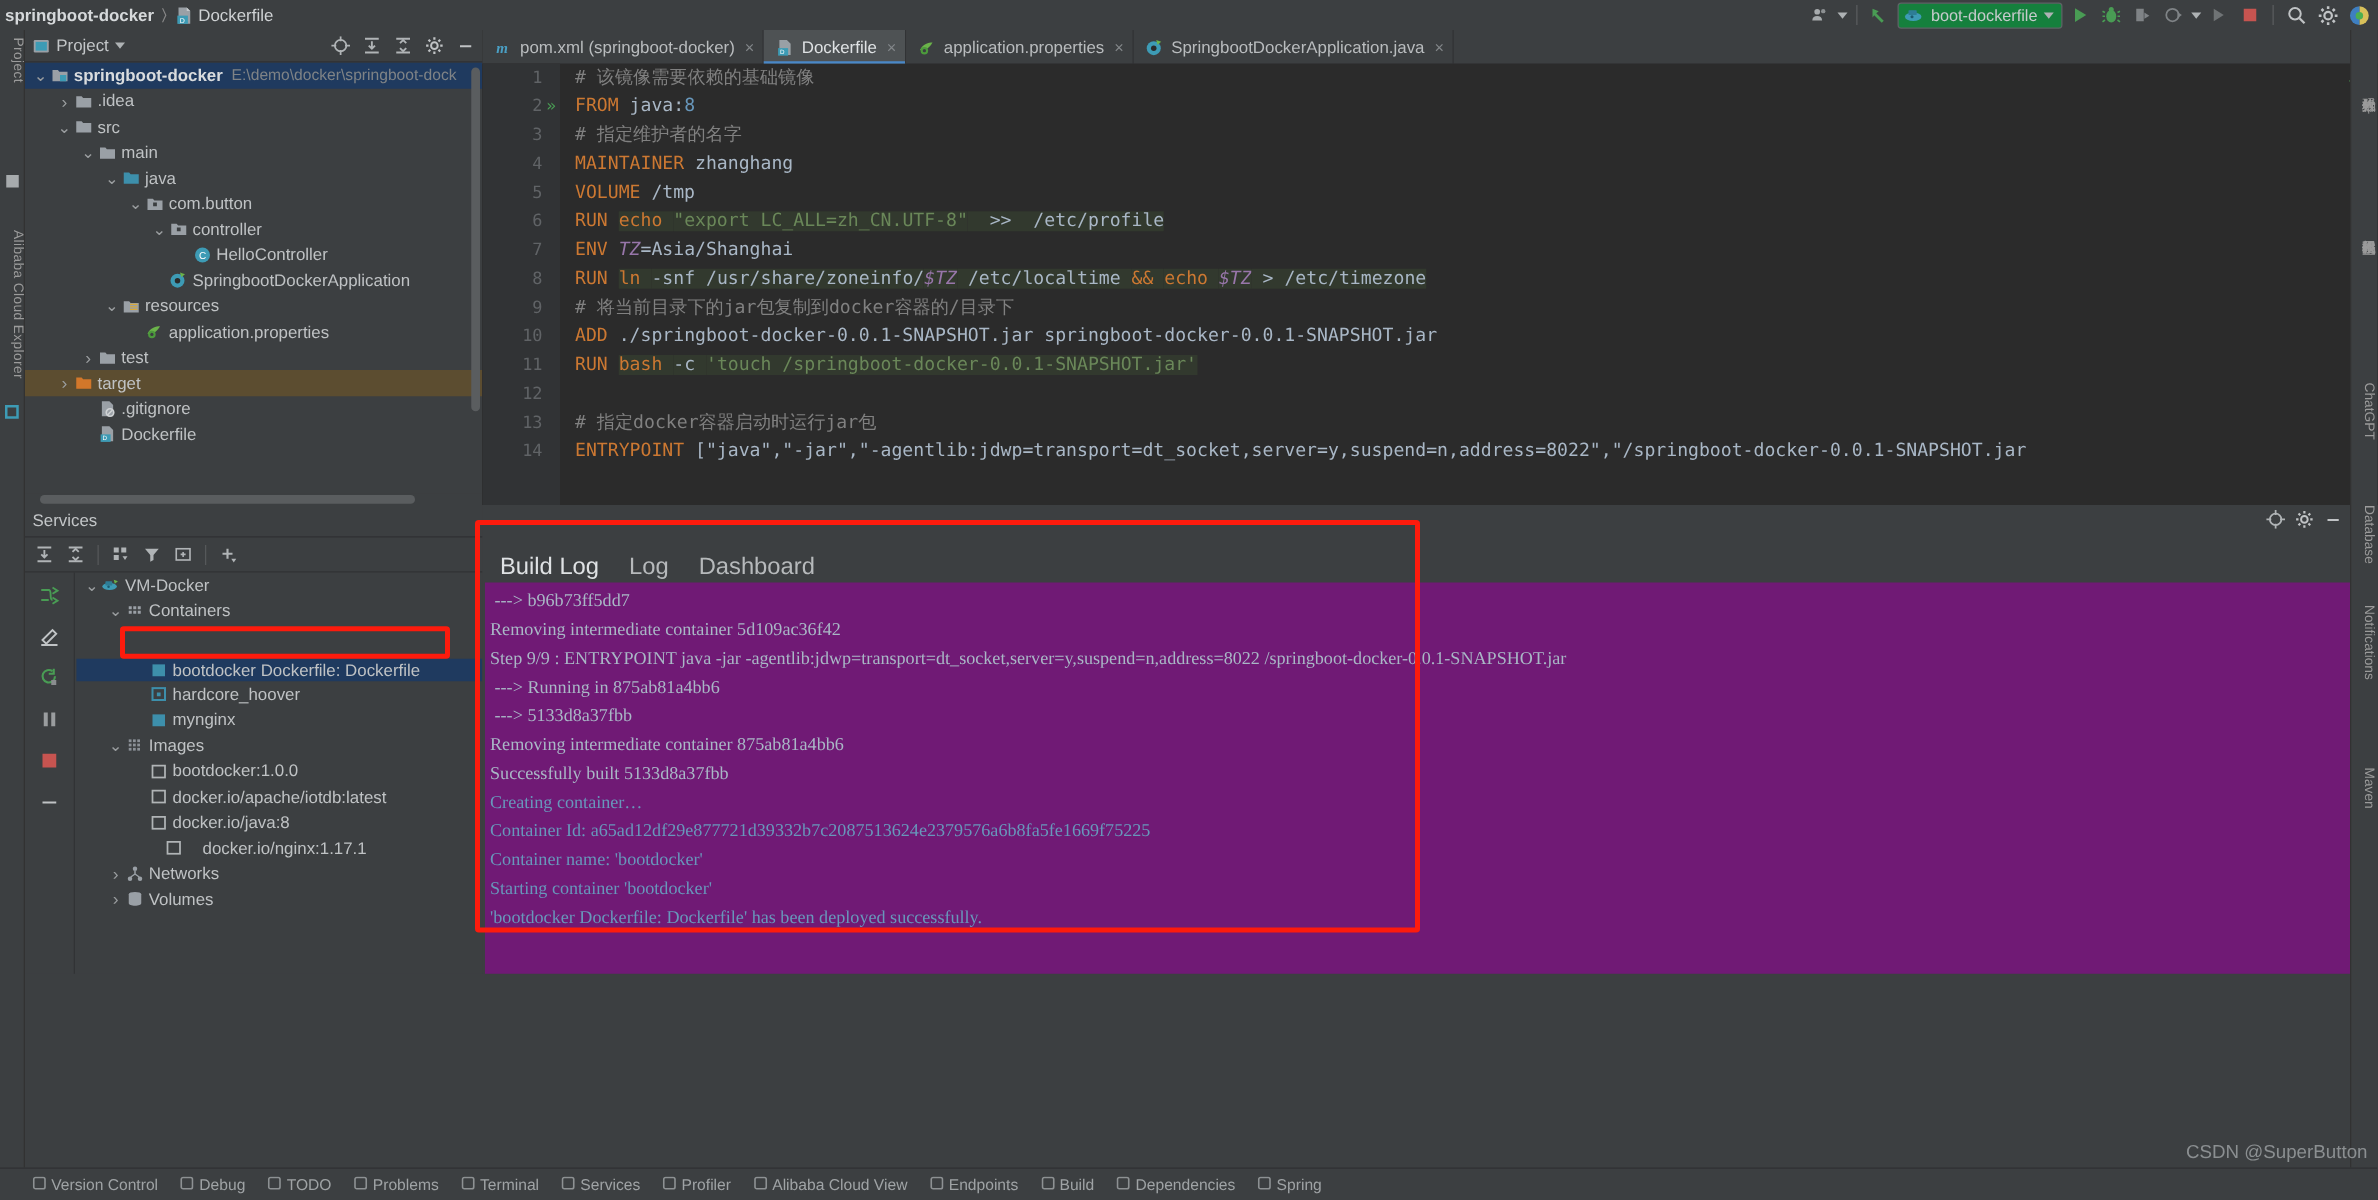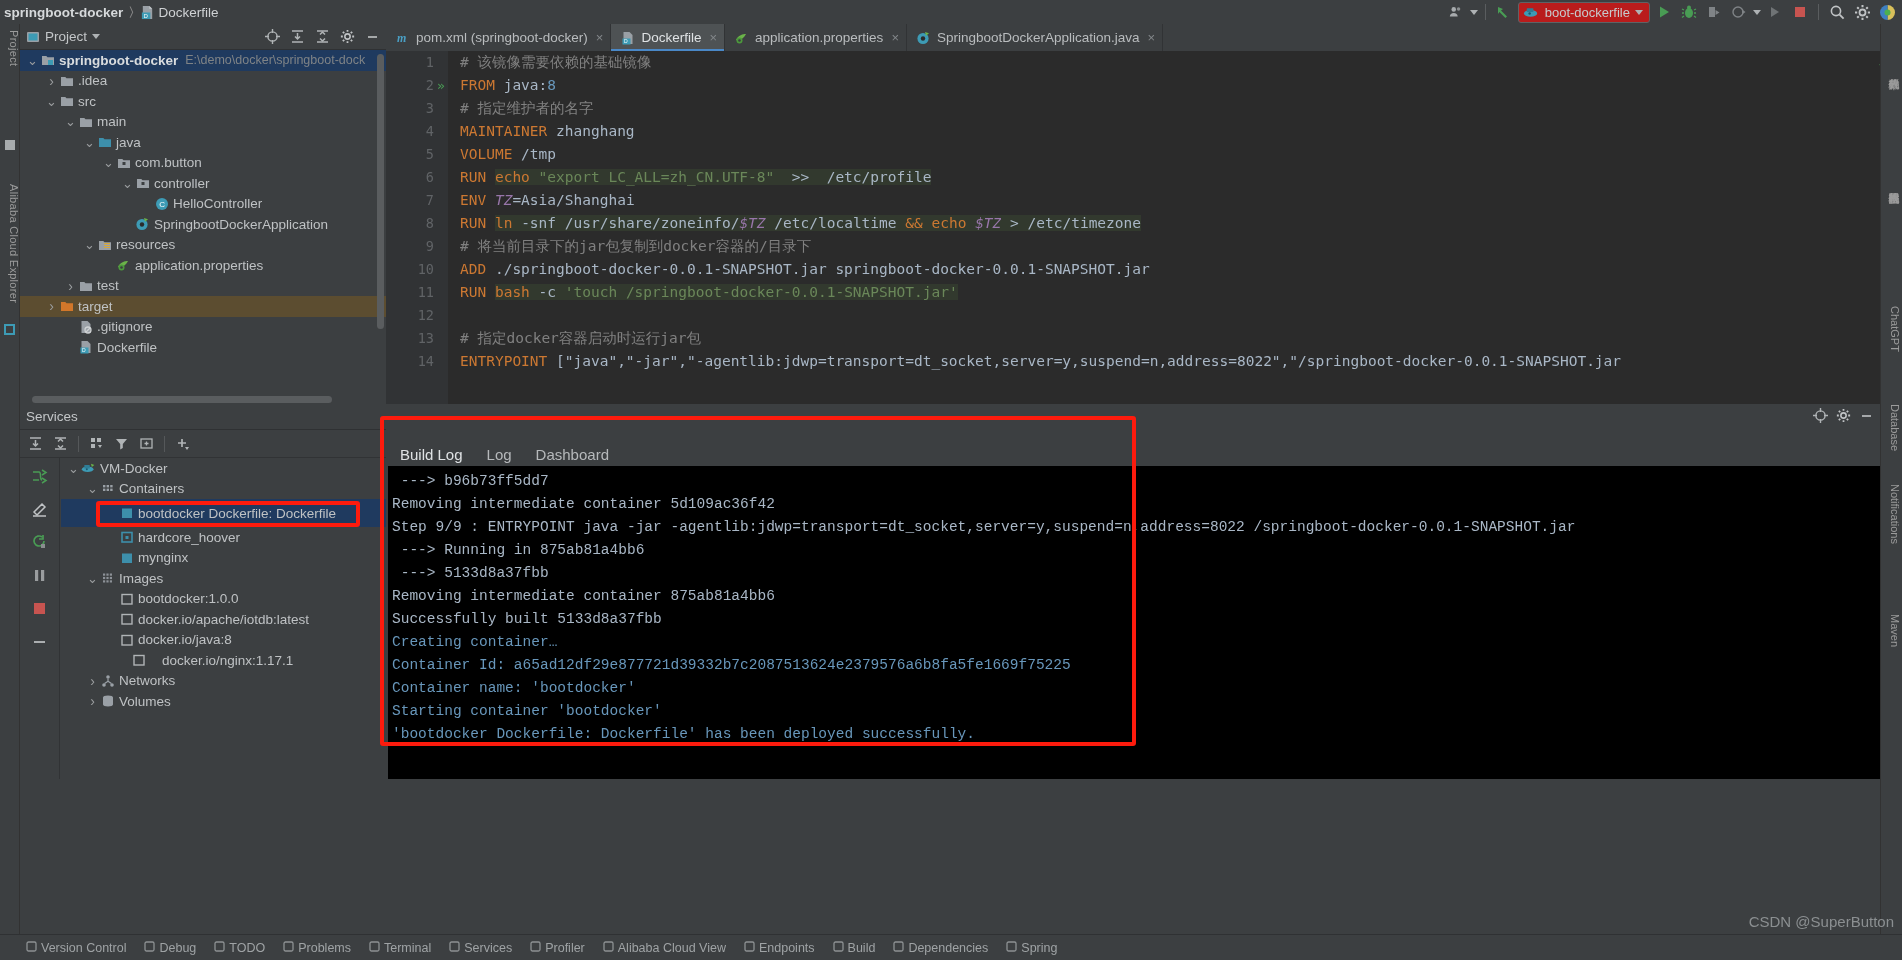--- a/index.html
+++ b/index.html
@@ -23,21 +23,21 @@
   .bc-file { color: #cfd2d4; }
   .topbar-right {
     position: absolute; right: 4px; top: 0; height: 24px;
     display: flex; align-items: center; gap: 3px;
   }
   .tb-btn { width: 22px; height: 20px; display: flex; align-items: center; justify-content: center; cursor: default; }
   .tb-sep { width: 1px; height: 16px; background: #5a5d5f; margin: 0 4px; }
   .runconfig {
     display: flex; align-items: center; gap: 5px; height: 21px;
     border: 1px solid #5e6366; border-radius: 3px; padding: 0 6px 0 4px;
-    background: #b91c1c; font-size: 13px; color: #c6cacc;
+    background: #15803d; font-size: 13px; color: #c6cacc;
   }
   .caret { width: 0; height: 0; border-left: 4px solid transparent; border-right: 4px solid transparent; border-top: 5px solid #aeb2b4; }
 
   
   .leftstripe {
     position: absolute; left: 0; top: 24px; width: 20px; height: 936px;
     background: #3c3f41; border-right: 1px solid #323232;
   }
   .vstripe-label {
     position: absolute; left: 0; width: 20px;
@@ -119,27 +119,27 @@
 
   
   .rightstripe { position: absolute; right: 0; top: 24px; width: 22px; height: 936px; background: #3c3f41; border-left: 1px solid #323232;}
   .rs-label { position: absolute; right: 1px; width: 20px; writing-mode: vertical-rl; text-orientation: mixed; font-size: 11px; color: #9b9b9b; }
 
   
   .logpanel { position: absolute; left: 386px; top: 404px; width: 1494px; height: 375px; background: #3c3f41; }
   .log-head { height: 28px; display:flex; align-items:center; position: relative; }
   .log-head-right { position:absolute; right: 6px; top:4px; display:flex; align-items:center; gap: 8px;}
   .logtabs { position:absolute; left: 4px; top: 30px; height: 28px; display: flex; align-items: center; gap: 4px; }
-  .logtab { font-size: 15px; color: #b6b9bb; padding: 3px 10px; position: relative; margin-top: 12px; }
+  .logtab { font-size: 19px; color: #b6b9bb; padding: 3px 10px; position: relative; margin-top: 12px; }
   .logtab.active { color: #dfe2e4; }
   .logtab.active::after { content:''; position:absolute; left:4px; right:4px; bottom:-5px; height:3px; background:#4a88c7; }
   .logbody {
     position:absolute; left: 2px; top: 62px; right: 0; bottom: 0;
-    background: #000000; overflow: hidden;
-    font-family: Liberation Mono, monospace; font-size: 14.5px; line-height: 23px;
+    background: #701a75; overflow: hidden;
+    font-family: Liberation Serif, serif; font-size: 14.5px; line-height: 23px;
     padding: 4px 0 0 4px; white-space: pre;
   }
   .logline { height: 23px; color: #a9b7c6; }
   .logline.blue { color: #6897bb; }
   .redbox { position: absolute; border: 4px solid #fd1b0d; border-radius: 3px; pointer-events: none; }
 
   
   .statusbar {
     position: absolute; left: 0; bottom: 0; width: 1902px; height: 26px;
     background: #3c3f41; display: flex; align-items: center; gap: 18px; padding-left: 26px;
@@ -570,21 +570,21 @@
                 <rect x="5.6" y="3" width="2.4" height="2.4"></rect>
                 <rect x="9.2" y="3" width="2.4" height="2.4"></rect>
                 <rect x="2" y="6.6" width="2.4" height="2.4"></rect>
                 <rect x="5.6" y="6.6" width="2.4" height="2.4"></rect>
                 <rect x="9.2" y="6.6" width="2.4" height="2.4"></rect>
               </g>
             </svg>
           </span>
           <span class="tlabel">Containers</span>
         </div>
-        <div class="tnode selected-blue" style="padding-left: 44px; height: 28px;">
+        <div class="tnode selected-blue" style="padding-left: 44px; height: 18px; margin-top: 28px;">
           <span class="arrow empty"></span>
           <span class="ticon">
             <svg width="14" height="14" viewBox="0 0 14 14">
               <rect x="2" y="2.5" width="10" height="9.5" fill="#3d8fab"></rect>
             </svg>
           </span>
           <span class="tlabel">bootdocker Dockerfile: Dockerfile</span>
         </div>
         <div class="tnode" style="padding-left: 44px; height: 20.5px;">
           <span class="arrow empty"></span>

